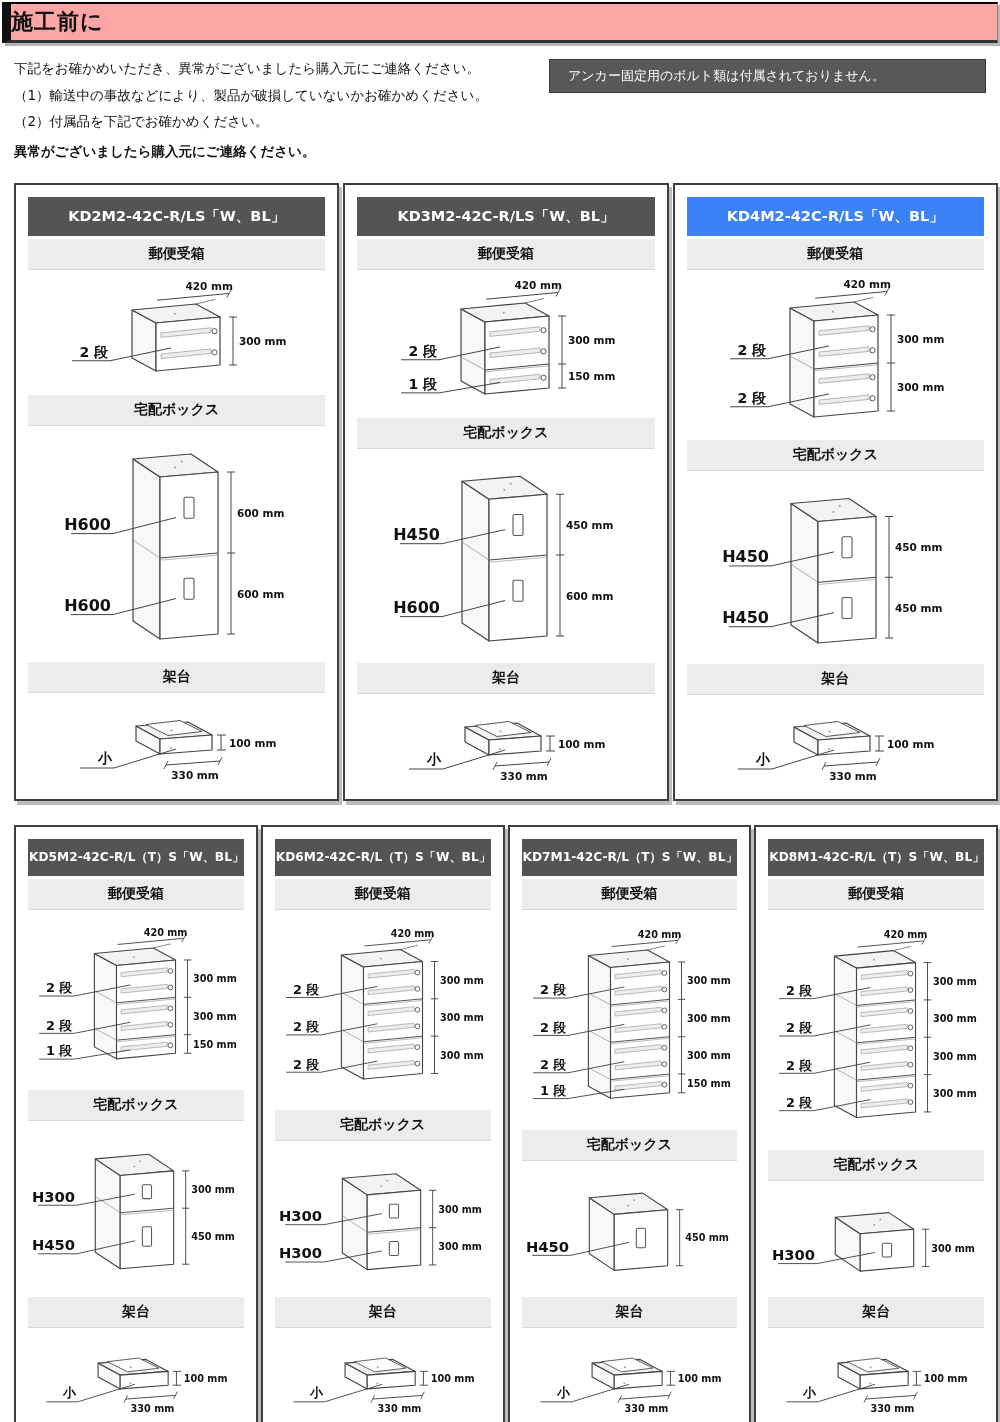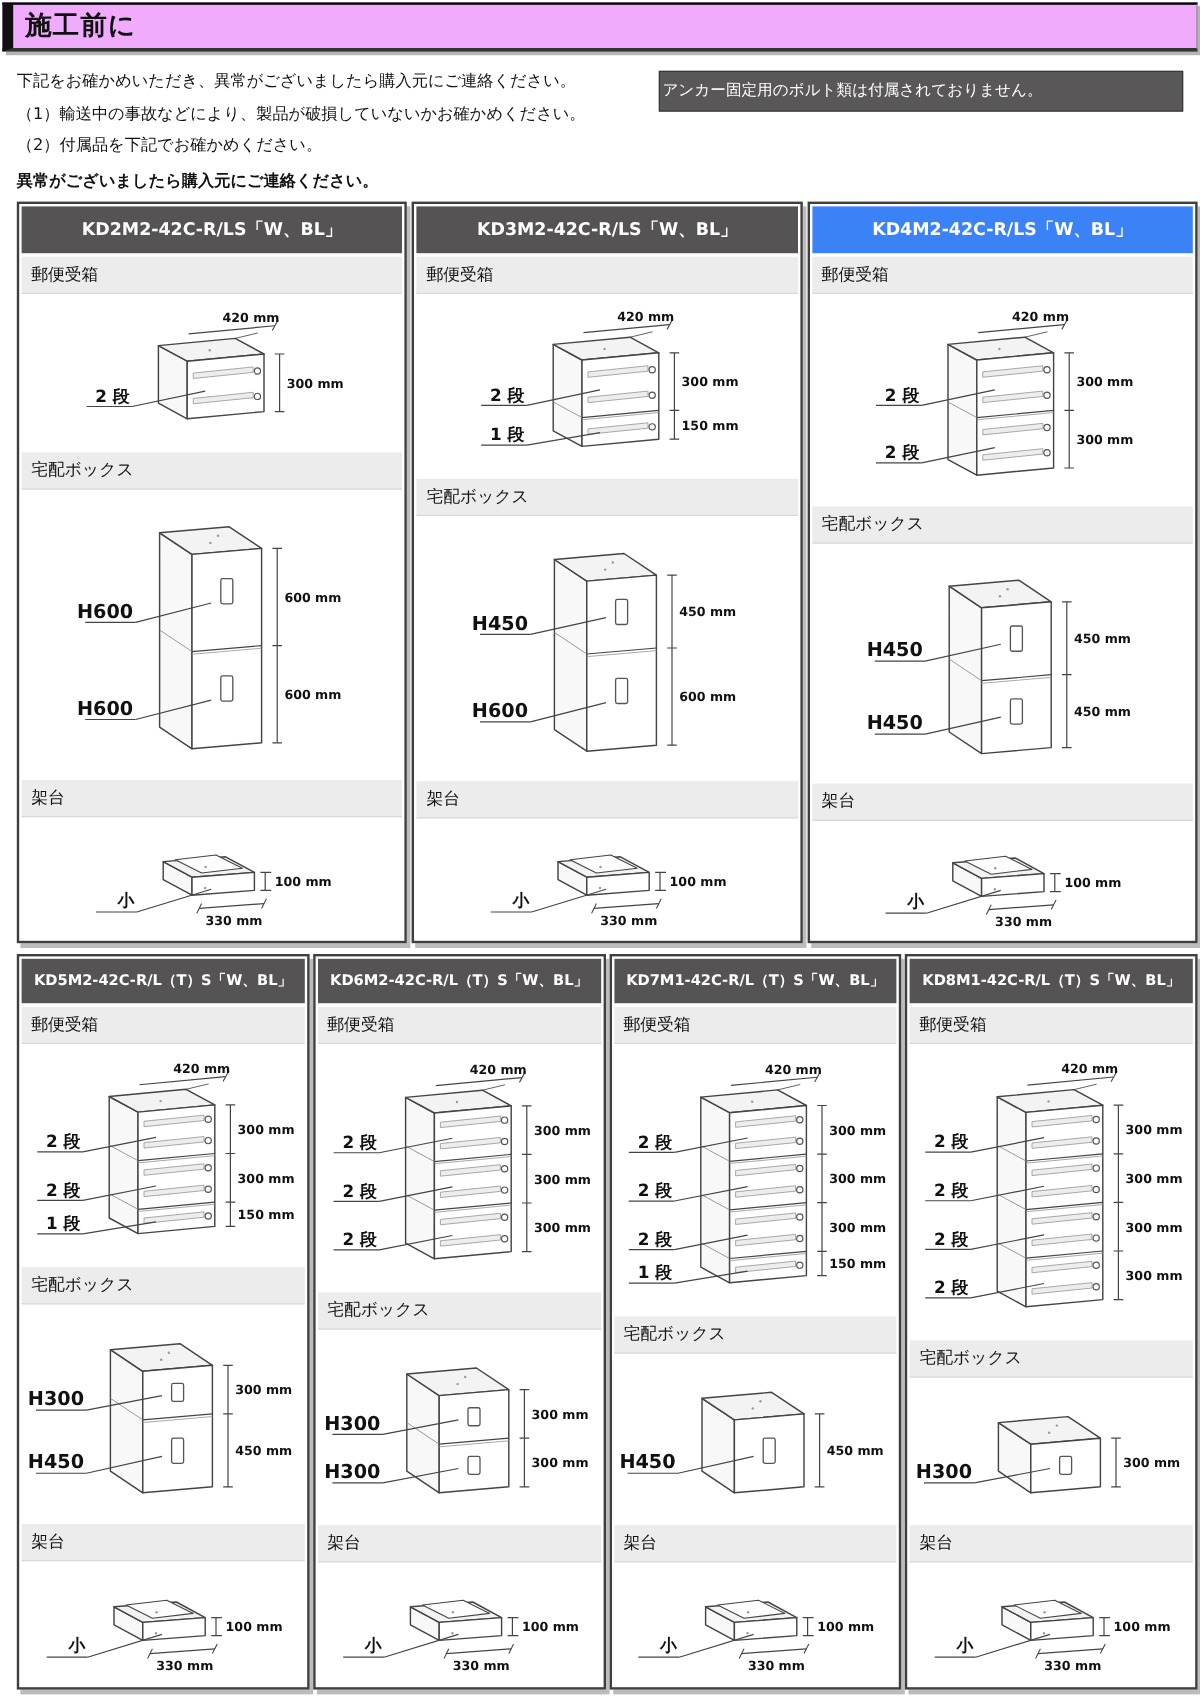--- a/index.html
+++ b/index.html
@@ -1,42 +1,42 @@
 <!DOCTYPE html>
 <html><head>
 <meta charset="utf-8">
 <style>
   html,body{margin:0;padding:0;background:#fff;}
   body{width:1000px;height:1422px;font-family:"DejaVu Sans","Liberation Sans",sans-serif;color:#111;overflow:hidden;}
   .sheet{width:1000px;height:1422px;box-sizing:border-box;overflow:hidden;}
   .page-title{
-    margin:2px 2px 0 2px;height:36px;line-height:36px;background:#f0abfc;
+    margin:2px 2px 0 2px;height:36px;line-height:36px;background:#fca5a5;
     border-top:2px solid #000;border-bottom:3px solid #333;border-left:9px solid #111;border-right:1px solid #888;
     box-shadow:3px 3px 0 #b5b5b5;
-    font-size:22px;font-weight:bold;padding-left:10px;letter-spacing:1px;
+    font-size:22px;font-weight:bold;letter-spacing:1px;
   }
   .intro-row{margin:16px 14px 0 14px;display:flex;gap:18px;align-items:flex-start;}
   .intro{flex:1;}
   .intro p{margin:0 0 7px 0;font-size:13.5px;line-height:1.45;}
   .intro p.bold{font-weight:bold;margin-top:10px;}
-  .note{width:437px;box-sizing:border-box;background:#595757;color:#fff;font-size:13px;line-height:1.5;padding:6px 2px;border:1px solid #3a3a3a;}
+  .note{width:437px;box-sizing:border-box;background:#595757;color:#fff;font-size:13px;line-height:1.5;padding:6px 18px;border:1px solid #3a3a3a;}
   .marker{margin:16px 0 8px 14px;font-size:14px;font-weight:bold;}
   .prow{display:flex;margin:0 2px 0 14px;}
   .prow1{gap:4px;margin-bottom:9px;}
   .prow2{gap:3px;}
   .panel{
     flex:1;background:#fff;border:2px solid #3f3f3f;box-shadow:3px 4px 0 #bcbcbc;
-    display:flex;flex-direction:column;box-sizing:border-box;padding:2px;min-width:0;
+    display:flex;flex-direction:column;box-sizing:border-box;padding:12px;min-width:0;margin-top:15px;
   }
   .panel.r1{height:618px;}
   .panel.r2{height:613px;}
   .ptitle{background:#565354;color:#fff;font-weight:bold;text-align:center;padding:10px 1px;white-space:nowrap;overflow:hidden;}
   .panel.r1 .ptitle{font-size:14.5px;}
   .panel.r2 .ptitle{font-size:12.2px;}
-  .band{background:#ececec;font-weight:normal;font-size:14px;padding:6px 8px;margin-top:3px;border-bottom:1px solid #d8d8d8;}
+  .band{background:#ececec;font-weight:bold;font-size:14px;padding:6px 8px;margin-top:3px;border-bottom:1px solid #d8d8d8;text-align:center;}
   .figwrap{flex:1 1 auto;display:flex;align-items:center;justify-content:center;min-height:0;overflow:hidden;}
   svg text{font-family:"DejaVu Sans","Liberation Sans",sans-serif;}
 </style>
 </head>
 <body>
 
 <div class="sheet">
   <div class="page-title">施工前に</div>
 
   <div class="intro-row">

